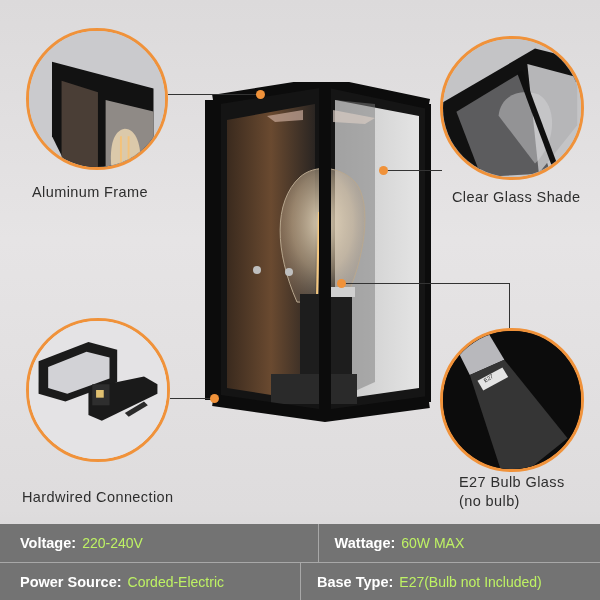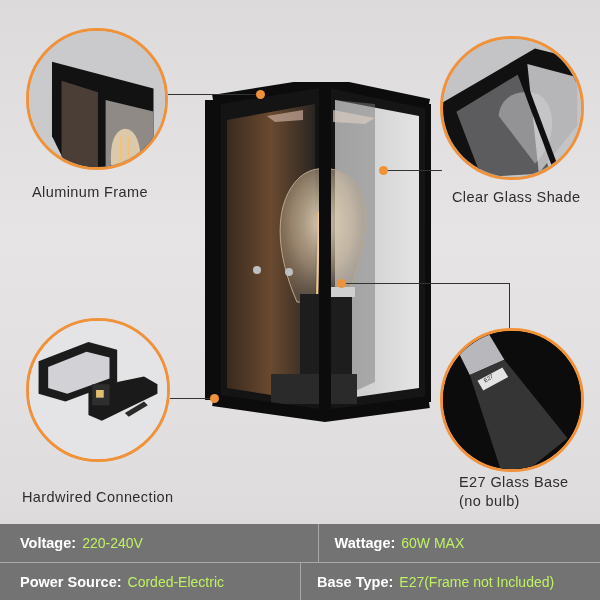--- a/index.html
+++ b/index.html
@@ -167,21 +167,21 @@
   <div class="callout c-base">
     <svg viewBox="0 0 144 144" xmlns="http://www.w3.org/2000/svg">
       <rect width="144" height="144" fill="#0c0c0c"></rect>
       <polygon points="10,10 46,0 64,30 28,46" fill="#b8b8bc"></polygon>
       <polygon points="28,46 64,30 130,112 90,144 60,144" fill="#353535"></polygon>
       <polygon points="36,52 62,38 68,48 42,62" fill="#e4e4e4"></polygon>
       <text x="44" y="54" font-size="6" fill="#222" transform="rotate(-32 44 54)" font-family="Liberation Sans, sans-serif">E27</text>
     </svg>
   </div>
   <div class="label lbl-base">
-    <div>E27 Glass Base</div>
+    <div>E27 Bulb Glass</div>
     <div>(no bulb)</div>
   </div>
 </div>
 
 <div class="specs">
   <div class="spec-row r1">
     <div class="spec-cell left">
       <span class="spec-key">Voltage:</span>
       <span class="spec-val">220-240V</span>
     </div>
@@ -190,16 +190,16 @@
       <span class="spec-val">60W MAX</span>
     </div>
   </div>
   <div class="spec-row r2">
     <div class="spec-cell left">
       <span class="spec-key">Power Source:</span>
       <span class="spec-val">Corded-Electric</span>
     </div>
     <div class="spec-cell right">
       <span class="spec-key">Base Type:</span>
-      <span class="spec-val">E27(Frame not Included)</span>
+      <span class="spec-val">E27(Bulb not Included)</span>
     </div>
   </div>
 </div>
 
 </body></html>

